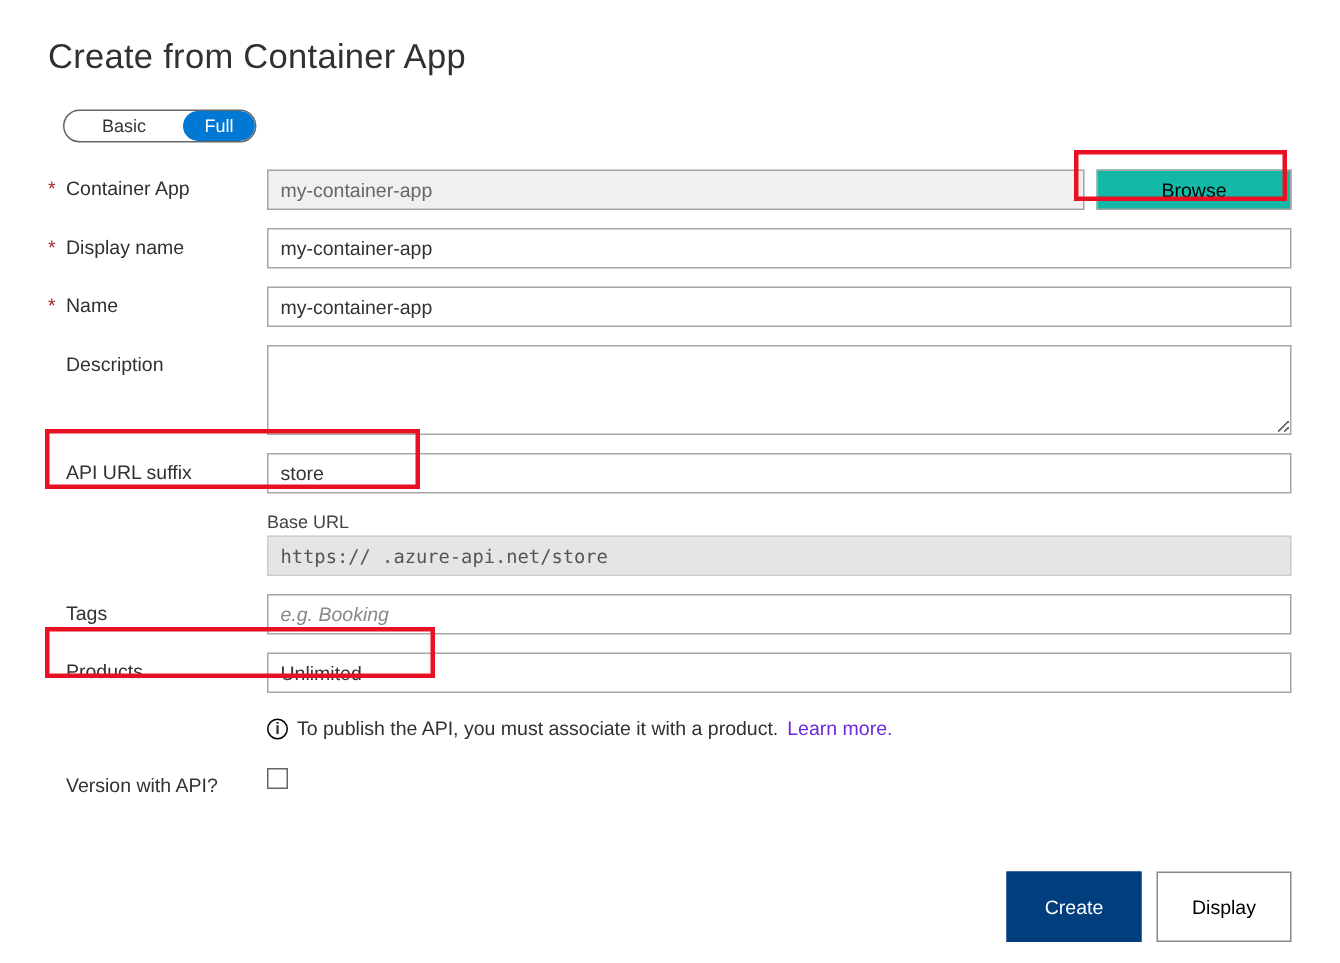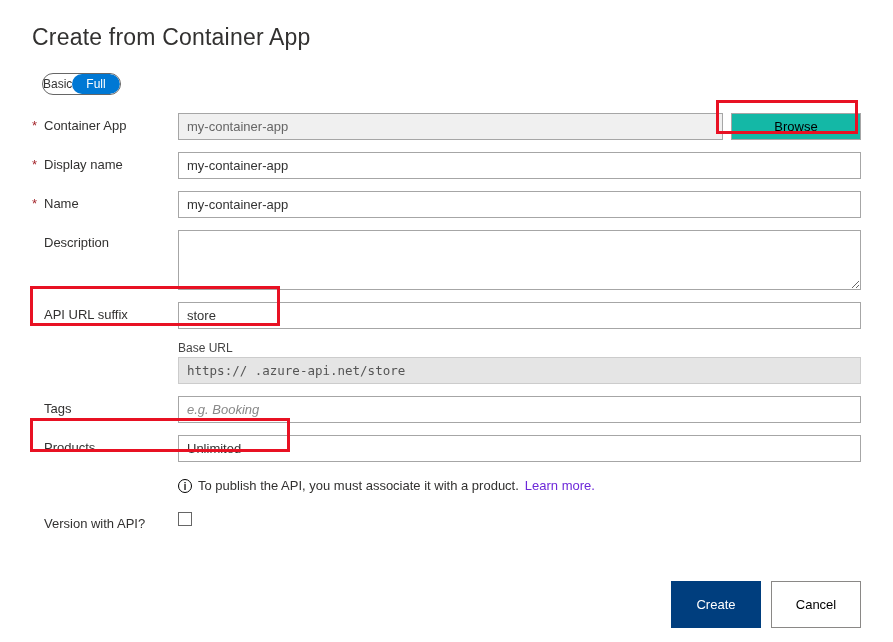--- a/index.html
+++ b/index.html
@@ -25,21 +25,21 @@
   .pill {
     display: inline-flex;
     align-items: center;
     border: 1px solid #666;
     border-radius: 14px;
     height: 22px;
     overflow: hidden;
     font-size: 12px;
   }
   .pill .seg {
-    padding: 0 0;
+    padding: 0 25px;
     line-height: 20px;
     cursor: pointer;
   }
   .pill .seg.basic { color: #333; }
   .pill .seg.full {
     background: #0078d4;
     color: #fff;
     border-radius: 12px;
     margin: 0;
     padding: 0 14px;
@@ -268,18 +268,18 @@
       <div class="field-col">
         <div class="checkbox-box"></div>
       </div>
     </div>
 
   </div>
 </div>
 
 <div class="footer">
   <button class="btn primary">Create</button>
-  <button class="btn">Cancel</button>
+  <button class="btn">Display</button>
 </div>
 
 <div class="hl" style="left:716px; top:100px; width:142px; height:34px;"></div>
 <div class="hl" style="left:30px; top:286px; width:250px; height:40px;"></div>
 <div class="hl" style="left:30px; top:418px; width:260px; height:34px;"></div>
 
 </body></html>

